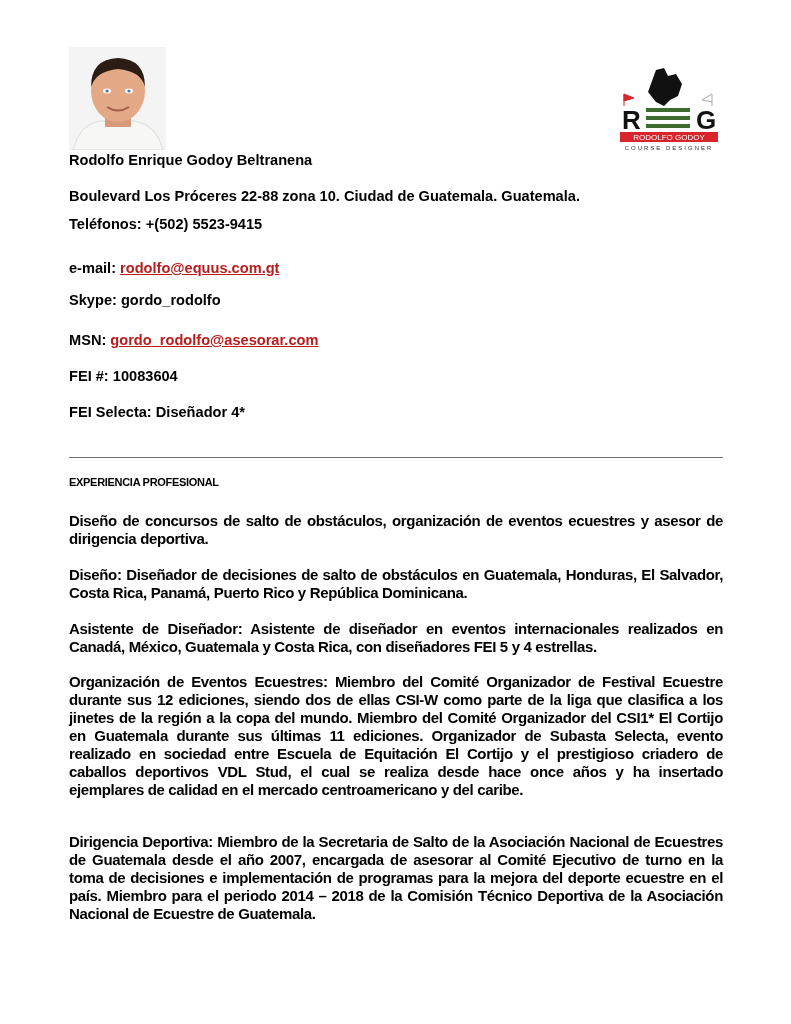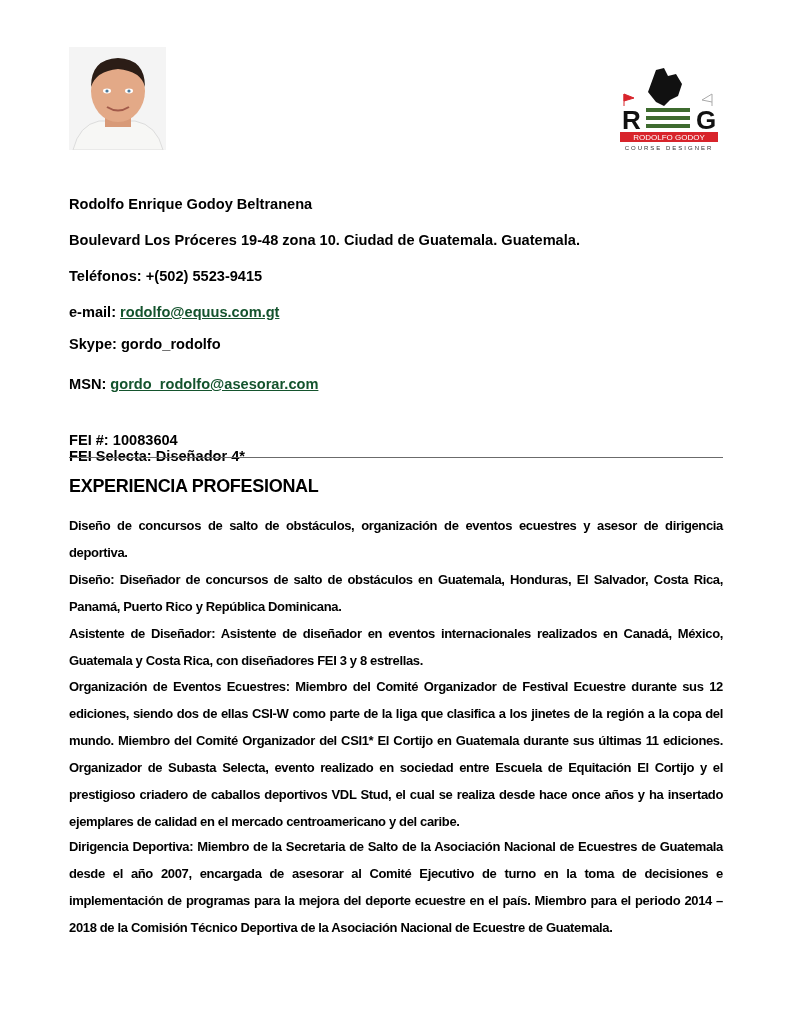--- a/index.html
+++ b/index.html
@@ -1,25 +1,25 @@
 <!DOCTYPE html>
 <html><head>
 <meta charset="utf-8">
 <style>
   html, body { margin: 0; padding: 0; background: #ffffff; }
   body { width: 791px; height: 1024px; position: relative; overflow: hidden;
          font-family: "Liberation Sans", sans-serif; color: #000; }
   .photo { position: absolute; left: 69px; top: 47px; width: 97px; height: 103px; overflow: hidden; }
   .logo { position: absolute; left: 618px; top: 66px; width: 102px; height: 86px; }
-  .line { position: absolute; left: 69px; font-weight: bold; font-size: 14.6px; line-height: 17px; white-space: nowrap; margin-top: 44px; }
-  .line a { color: #14532d; text-decoration: underline; }
+  .line { position: absolute; left: 69px; font-weight: bold; font-size: 14.6px; line-height: 17px; white-space: nowrap; }
+  .line a { color: #b91c1c; text-decoration: underline; }
   .rule { position: absolute; left: 69px; top: 457px; width: 654px; height: 0; border-top: 1px solid #6b6b6b; }
-  .para { position: absolute; left: 69px; width: 654px; font-weight: bold; font-size: 13px; line-height: 27px;
+  .para { position: absolute; left: 69px; width: 654px; font-weight: bold; font-size: 15px; line-height: 18px;
           text-align: justify; font-family: "Liberation Sans Narrow", "Liberation Sans", sans-serif; letter-spacing: -0.35px; }
-  .heading { position: absolute; left: 69px; top: 476px; font-weight: bold; font-size: 18px; letter-spacing: -0.3px; }
+  .heading { position: absolute; left: 69px; top: 476px; font-weight: bold; font-size: 11px; letter-spacing: -0.3px; }
 </style>
 </head>
 <body>
 
 <div class="photo">
   <svg width="97" height="103" viewBox="0 0 97 103">
     <rect width="97" height="103" fill="#f4f4f4"></rect>
     <path d="M4 103 Q10 78 30 74 L66 74 Q88 78 94 103 Z" fill="#f7f7f5" stroke="#dcdcdc"></path>
     <rect x="36" y="62" width="26" height="18" fill="#d89a78"></rect>
     <ellipse cx="49" cy="44" rx="27" ry="31" fill="#e3a987"></ellipse>
@@ -45,46 +45,46 @@
       <text x="4" y="63" font-family="Liberation Sans, sans-serif" font-weight="bold" font-size="26" fill="#111">R</text>
       <text x="78" y="63" font-family="Liberation Sans, sans-serif" font-weight="bold" font-size="26" fill="#111">G</text>
     </g>
     <rect x="2" y="66" width="98" height="10" fill="#d8242b"></rect>
     <text x="51" y="74" text-anchor="middle" font-family="Liberation Sans, sans-serif" font-size="8" fill="#fff">RODOLFO GODOY</text>
     <text x="51" y="84" text-anchor="middle" font-family="Liberation Sans, sans-serif" font-size="6" letter-spacing="2" fill="#333">COURSE DESIGNER</text>
   </svg>
 </div>
 
 <div class="line" style="top:152px">Rodolfo Enrique Godoy Beltranena</div>
-<div class="line" style="top:188px">Boulevard Los Próceres 19-48 zona 10. Ciudad de Guatemala. Guatemala.</div>
-<div class="line" style="top:224px">
+<div class="line" style="top:188px">Boulevard Los Próceres 22-88 zona 10. Ciudad de Guatemala. Guatemala.</div>
+<div class="line" style="top:216px">
   <span>Teléfonos:</span>
   <span>+(502) 5523-9415</span>
 </div>
 <div class="line" style="top:260px">
   <span>e-mail:</span>
   <a>rodolfo@equus.com.gt</a>
 </div>
 <div class="line" style="top:292px">
   <span>Skype:</span>
   <span>gordo_rodolfo</span>
 </div>
 <div class="line" style="top:332px">
   <span>MSN:</span>
   <a>gordo_rodolfo@asesorar.com</a>
 </div>
-<div class="line" style="top:388px">
+<div class="line" style="top:368px">
   <span>FEI #:</span>
   <span>10083604</span>
 </div>
 <div class="line" style="top:404px">
   <span>FEI Selecta:</span>
   <span>Diseñador 4*</span>
 </div>
 
 <div class="rule"></div>
 
 <div class="heading">EXPERIENCIA PROFESIONAL</div>
 <div class="para" style="top:512px">Diseño de concursos de salto de obstáculos, organización de eventos ecuestres y asesor de dirigencia deportiva.</div>
-<div class="para" style="top:566px">Diseño: Diseñador de concursos de salto de obstáculos en Guatemala, Honduras, El Salvador, Costa Rica, Panamá, Puerto Rico y República Dominicana.</div>
-<div class="para" style="top:620px">Asistente de Diseñador: Asistente de diseñador en eventos internacionales realizados en Canadá, México, Guatemala y Costa Rica, con diseñadores FEI 3 y 8 estrellas.</div>
+<div class="para" style="top:566px">Diseño: Diseñador de decisiones de salto de obstáculos en Guatemala, Honduras, El Salvador, Costa Rica, Panamá, Puerto Rico y República Dominicana.</div>
+<div class="para" style="top:620px">Asistente de Diseñador: Asistente de diseñador en eventos internacionales realizados en Canadá, México, Guatemala y Costa Rica, con diseñadores FEI 5 y 4 estrellas.</div>
 <div class="para" style="top:673px">Organización de Eventos Ecuestres: Miembro del Comité Organizador de Festival Ecuestre durante sus 12 ediciones, siendo dos de ellas CSI-W como parte de la liga que clasifica a los jinetes de la región a la copa del mundo. Miembro del Comité Organizador del CSI1* El Cortijo en Guatemala durante sus últimas 11 ediciones. Organizador de Subasta Selecta, evento realizado en sociedad entre Escuela de Equitación El Cortijo y el prestigioso criadero de caballos deportivos VDL Stud, el cual se realiza desde hace once años y ha insertado ejemplares de calidad en el mercado centroamericano y del caribe.</div>
 <div class="para" style="top:833px">Dirigencia Deportiva: Miembro de la Secretaria de Salto de la Asociación Nacional de Ecuestres de Guatemala desde el año 2007, encargada de asesorar al Comité Ejecutivo de turno en la toma de decisiones e implementación de programas para la mejora del deporte ecuestre en el país. Miembro para el periodo 2014 – 2018 de la Comisión Técnico Deportiva de la Asociación Nacional de Ecuestre de Guatemala.</div>
 
 </body></html>

